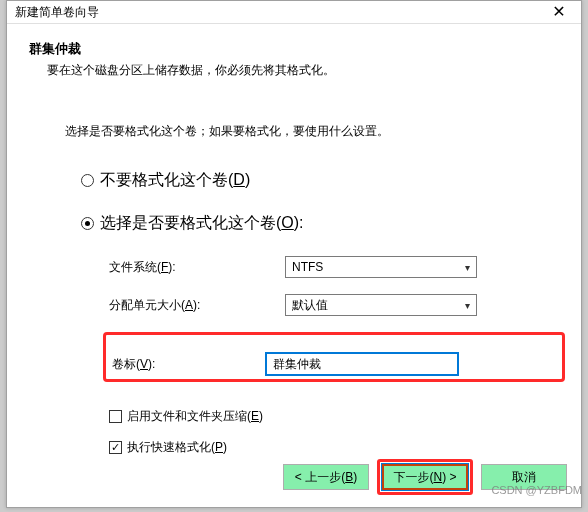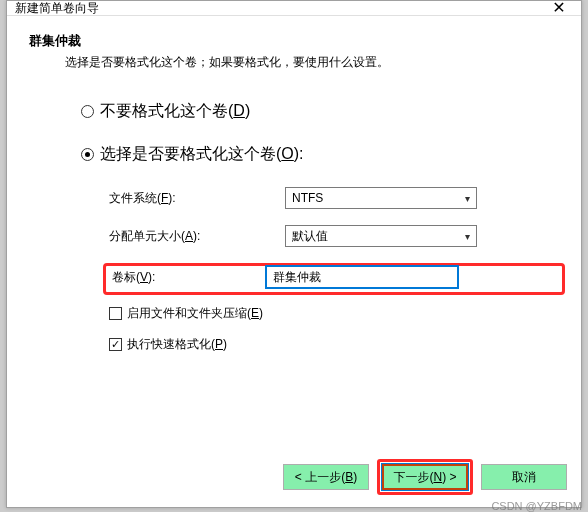--- a/index.html
+++ b/index.html
@@ -16,21 +16,21 @@
   position: absolute;
   left: 6px;
   top: 0;
   width: 576px;
   height: 508px;
   background: #fff;
   border: 1px solid #a0a0a0;
   box-shadow: 0 0 4px rgba(0,0,0,.2);
 }
 .titlebar {
-  height: 15px;
+  height: 23px;
   display: flex;
   align-items: center;
   justify-content: space-between;
   padding: 0 8px 0 8px;
   font-size: 12px;
   border-bottom: 1px solid #e0e0e0;
 }
 .titlebar .close {
   font-size: 16px;
   width: 40px;
@@ -115,26 +115,26 @@
   font-size: 10px;
   color: #333;
 }
 .txt {
   border: 1px solid #0078d7;
   outline: 1px solid #0078d7;
 }
 .redbox1 {
   border: 3px solid #ff2a2a;
   border-radius: 4px;
-  padding: 0 6px 4px 0;
+  padding: 18px 6px 4px 0;
   margin-left: -6px;
   margin-right: -6px;
   display: flex;
   align-items: center;
-  margin-bottom: 10px;
+  margin-bottom: 26px;
 }
 .redbox1 .lbl { width: 160px; padding-left: 6px; }
 .check-row {
   display: flex;
   align-items: center;
   margin-bottom: 14px;
   font-size: 12px;
 }
 .cb {
   width: 13px;
@@ -176,37 +176,38 @@
   outline: 1px solid #0078d7;
 }
 .redwrap {
   border: 3px solid #ff2a2a;
   border-radius: 3px;
   padding: 2px;
 }
 .watermark {
   position: absolute;
   right: 6px;
-  bottom: 0;
+  bottom: 16px;
   font-size: 11px;
   color: rgba(120,120,120,.75);
 }
 .ul { text-decoration: underline; }
 </style>
 </head>
 <body>
 
 <div class="window">
   <div class="titlebar">
     <span>新建简单卷向导</span>
     <span class="close">✕</span>
   </div>
 
   <div class="content">
     <div class="section-title">群集仲裁</div>
+    <div class="section-desc">要在这个磁盘分区上储存数据，你必须先将其格式化。</div>
 
     <div class="instruction">选择是否要格式化这个卷；如果要格式化，要使用什么设置。</div>
 
     <div class="options">
 
       <div class="radio-row">
         <span class="radio"></span>
         <span>
           <span>不要格式化这个卷(</span><span class="ul">D</span><span>)</span>
         </span>

